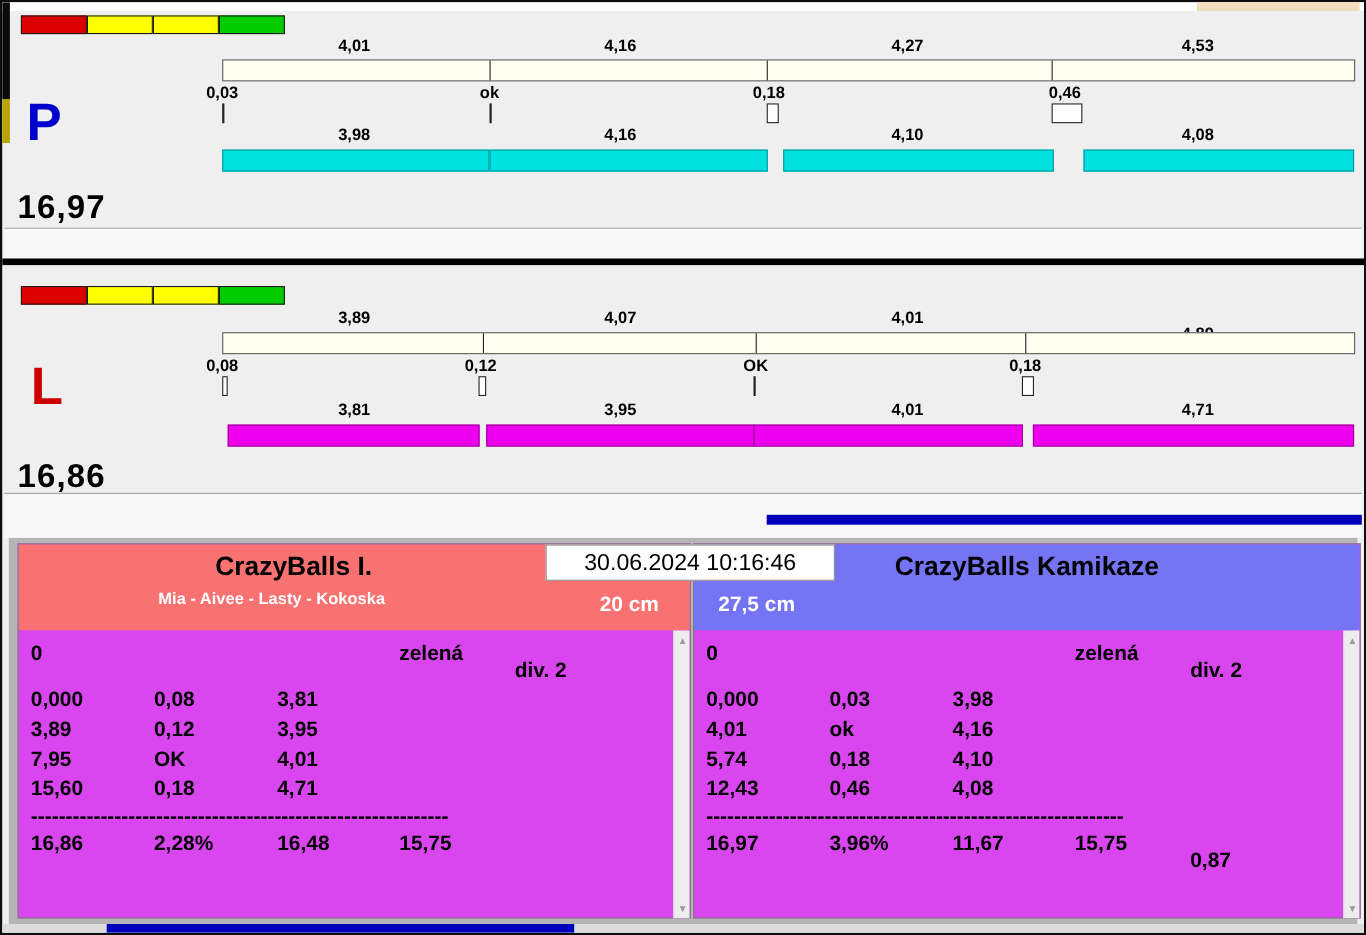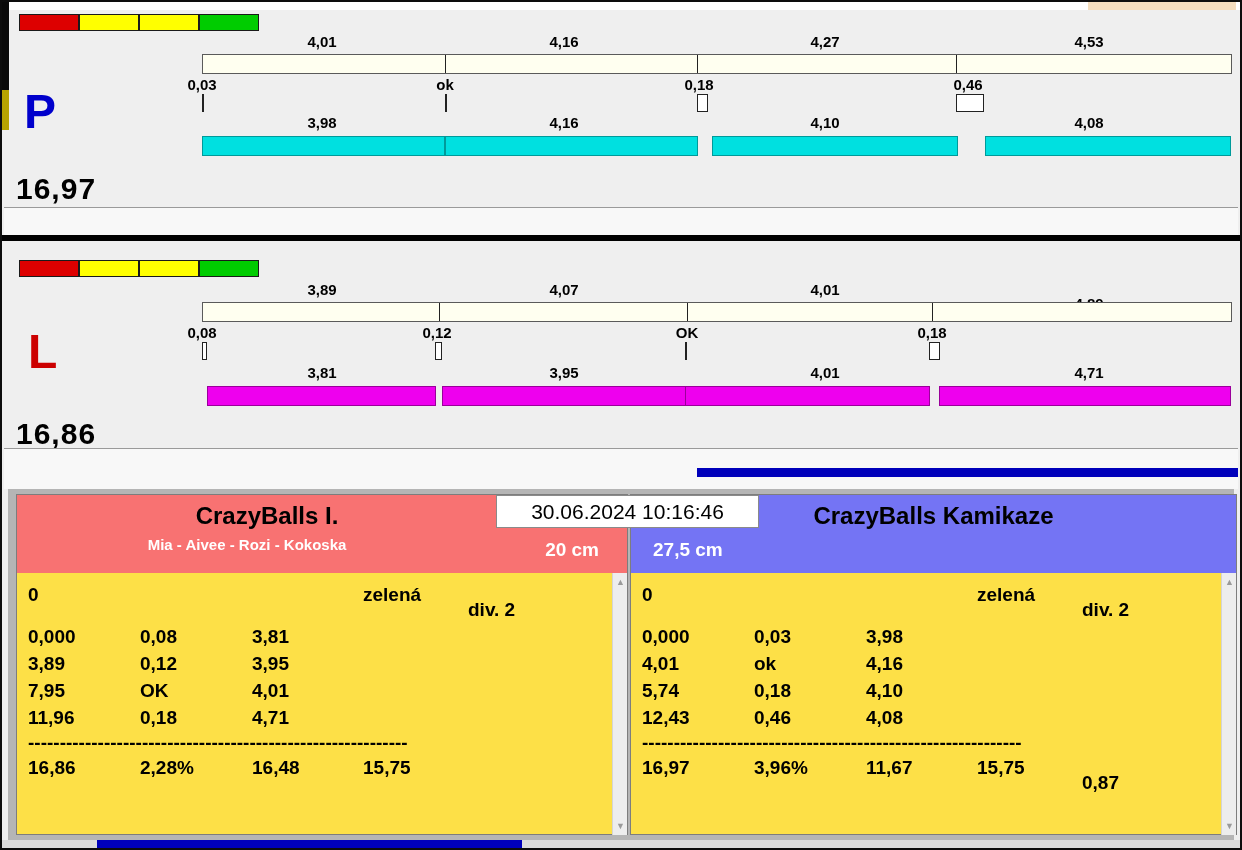--- a/index.html
+++ b/index.html
@@ -28,21 +28,21 @@
   .tick{width:2px;height:18px;background:#222;}
   .gap-box{height:18px;background:#ffffff;border:1px solid #222;}
   .run-seg{height:20px;}
   .run-seg.p{background:var(--p-bar,#00e0e0);border:1px solid #009a9a;}
   .run-seg.l{background:var(--l-bar,#ee00ee);border:1px solid #9a009a;}
   .hline{height:1px;background:#9a9a9a;}
   .white-strip{background:#f8f8f8;}
   .black-divider{background:#000;}
   .progress{background:var(--progress,#0000bb);}
   .bottom-region{background:#b5b5b5;}
-  .team-panel{background:#fde047;border:1px solid #7d7d7d;}
+  .team-panel{background:#d946ef;border:1px solid #7d7d7d;}
   .team-header{position:relative;height:78px;}
   .team-header.red{background:var(--header-left,#f87272);}
   .team-header.blue{background:var(--header-right,#7474f4);}
   .team-title{font-size:24px;font-weight:bold;color:#000;padding-top:7px;text-align:center;}
   .team-dogs{font-size:15px;font-weight:bold;color:#ffffff;text-align:center;margin-top:6px;}
   .team-height{position:absolute;font-size:19px;font-weight:bold;color:#ffffff;top:44px;}
   .team-content{position:relative;height:262px;padding:8px 20px 0 11px;overflow:hidden;}
   .trow{display:flex;line-height:27px;font-size:19px;font-weight:bold;white-space:nowrap;}
   .trow .c0{width:112px;} .trow .c1{width:112px;} .trow .c2{width:111px;}
   .trow .c3{width:105px;} .trow .c4{flex:1;margin-top:15px;}
@@ -153,21 +153,21 @@
 
   <div class="abs hline" style="left:2px;right:2px;top:446px;"></div>
   <div class="abs white-strip" style="left:2px;right:2px;top:447px;height:40px;"></div>
   <div class="abs progress" style="left:695px;top:466px;width:541px;height:9px;"></div>
 
   <div class="abs bottom-region" style="left:6px;right:6px;top:487px;bottom:8px;"></div>
 
   <div class="abs team-panel" style="left:14px;top:492px;width:612px;height:341px;">
     <div class="team-header red">
       <div class="team-title" style="width:500px;">CrazyBalls I.</div>
-      <div class="team-dogs" style="width:460px;">Mia - Aivee - Rozi - Kokoska</div>
+      <div class="team-dogs" style="width:460px;">Mia - Aivee - Lasty - Kokoska</div>
       <div class="team-height" style="right:28px;">20 cm</div>
     </div>
     <div class="team-content">
       <div class="trow">
         <span class="c0">0</span>
           <span class="c1"></span>
           <span class="c2"></span>
           <span class="c3">zelená</span>
           <span class="c4">div. 2</span>
       </div>
@@ -186,21 +186,21 @@
           <span class="c4"></span>
       </div>
       <div class="trow">
         <span class="c0">7,95</span>
           <span class="c1">OK</span>
           <span class="c2">4,01</span>
           <span class="c3"></span>
           <span class="c4"></span>
       </div>
       <div class="trow">
-        <span class="c0">11,96</span>
+        <span class="c0">15,60</span>
           <span class="c1">0,18</span>
           <span class="c2">4,71</span>
           <span class="c3"></span>
           <span class="c4"></span>
       </div>
       <div class="sep-row">------------------------------------------------------------</div>
       <div class="trow">
         <span class="c0">16,86</span>
           <span class="c1">2,28%</span>
           <span class="c2">16,48</span>

